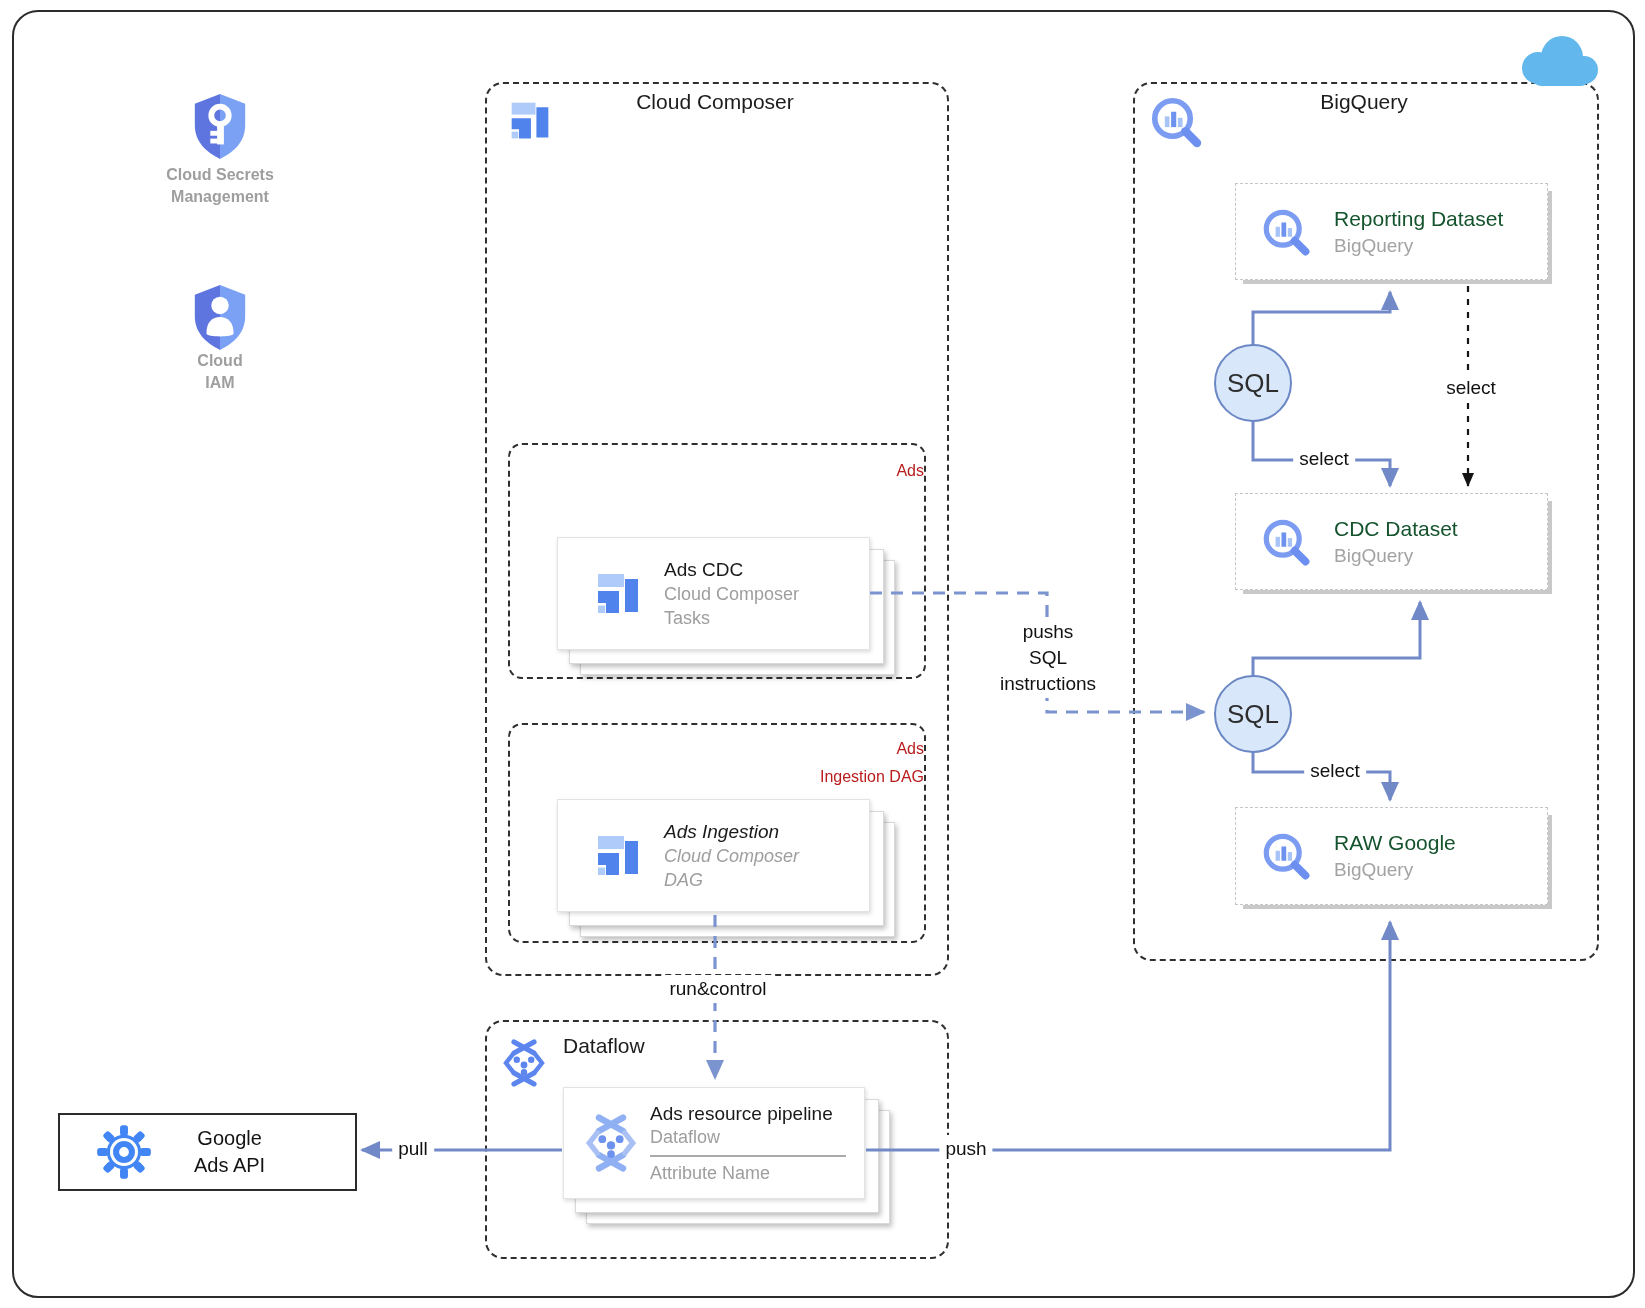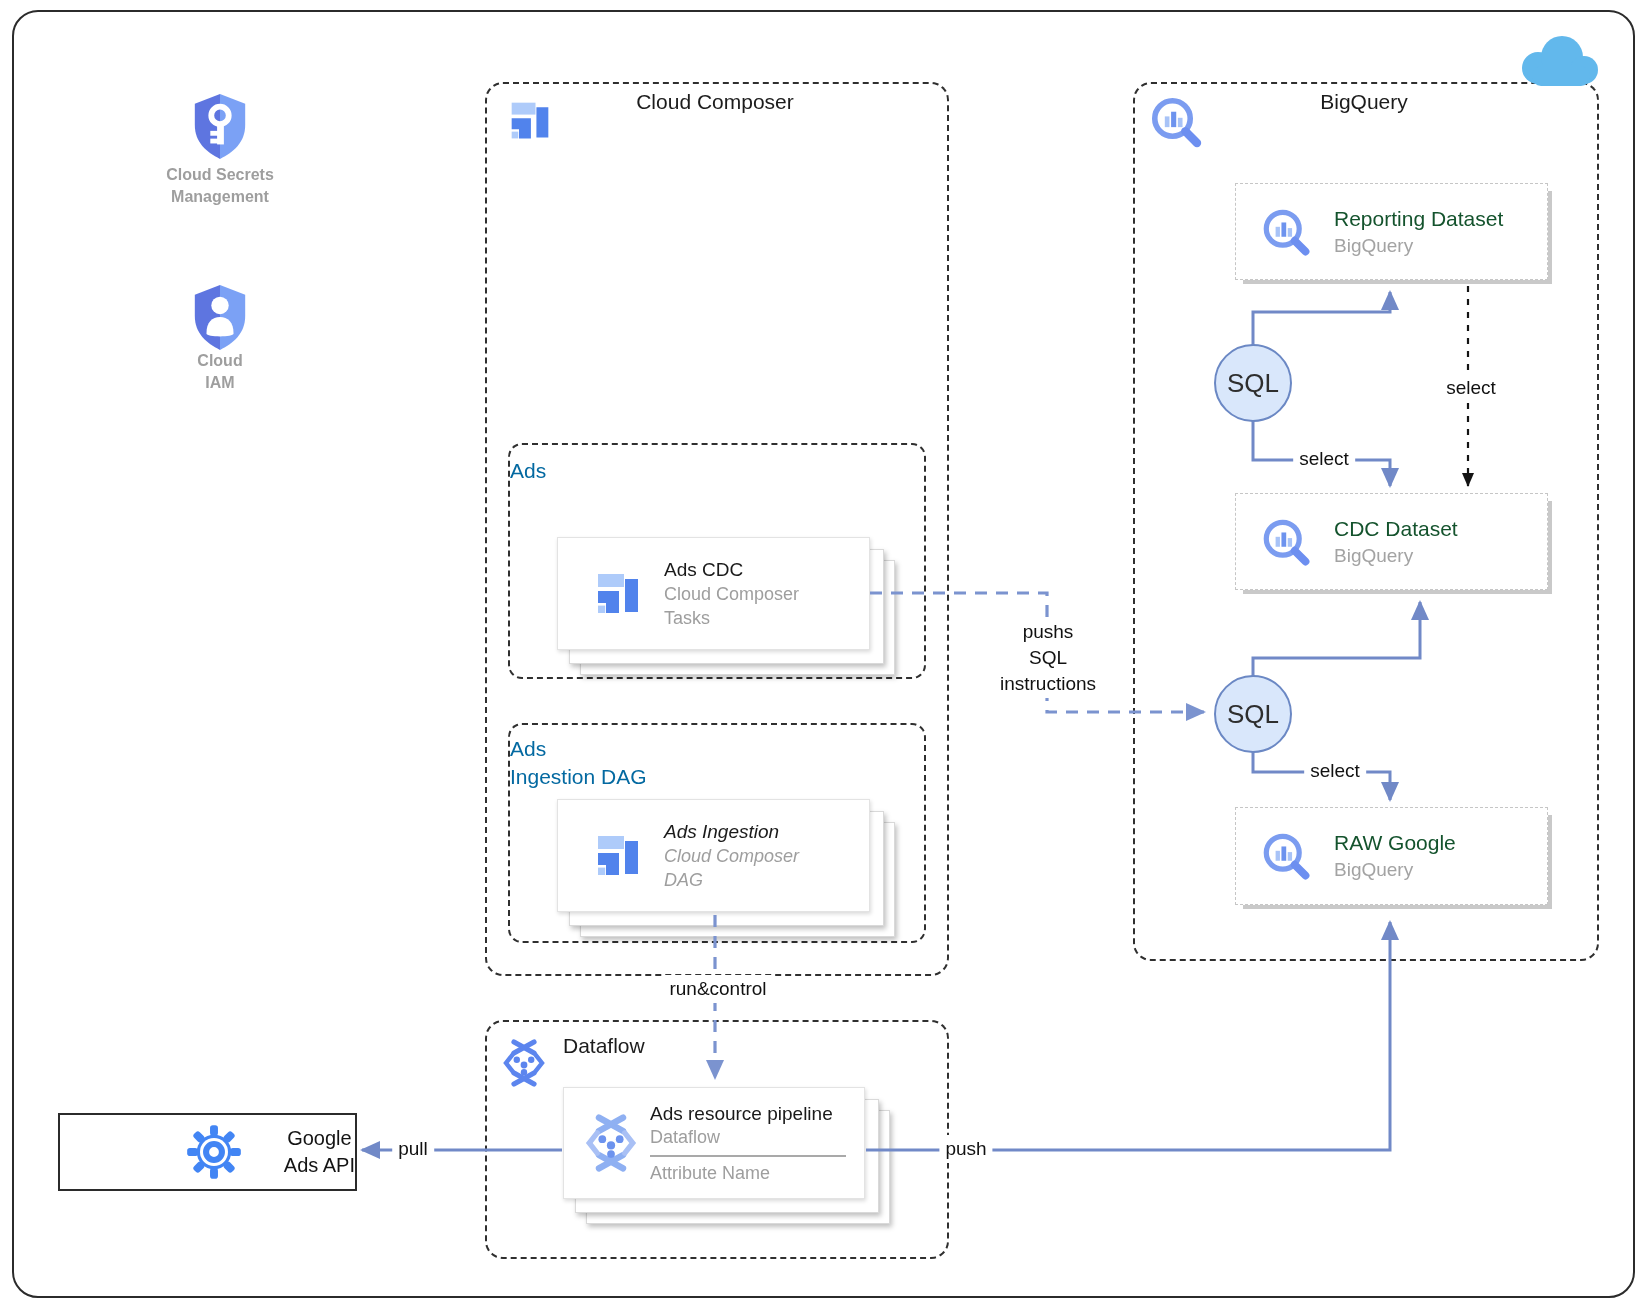--- a/index.html
+++ b/index.html
@@ -5,22 +5,22 @@
   html,body{margin:0;padding:0;background:#fff;}
   .canvas{position:relative;width:1645px;height:1308px;background:#ffffff;
           font-family:"Liberation Sans",sans-serif;overflow:hidden;}
   .frame{position:absolute;left:12px;top:10px;width:1619px;height:1284px;
          border:2.5px solid #2b2b2b;border-radius:26px;}
   
   .dgroup{position:absolute;border:2px dashed #2f2f2f;border-radius:18px;}
   .dsub{position:absolute;border:2px dashed #2f2f2f;border-radius:14px;}
   .gtitle{position:absolute;text-align:center;font-size:21px;color:#1c1c1c;}
   .gtitle.left{text-align:left;}
-  .subtitle-block{position:absolute;width:100%;text-align:left;font-size:21px;
-                  color:#0369a1;line-height:28px;}
+  .subtitle-block{position:absolute;width:100%;text-align:right;font-size:16px;
+                  color:#b91c1c;line-height:28px;}
   
   .stack{position:absolute;}
   .sheet{position:absolute;left:0;top:0;width:100%;height:100%;background:#fff;
          border:1px solid #d9d9d9;box-shadow:2px 3px 5px rgba(0,0,0,.25);}
   .sheet.l3{transform:translate(23px,23px);}
   .sheet.l2{transform:translate(12px,12px);}
   .card{position:absolute;left:0;top:0;width:100%;height:100%;background:#fff;
         border:1px solid #e3e3e3;box-shadow:1px 2px 4px rgba(0,0,0,.15);
         display:flex;align-items:center;}
   .card .ic{flex:0 0 auto;}
@@ -40,21 +40,21 @@
        justify-content:center;font-size:26px;color:#2e2e2e;z-index:5;box-sizing:border-box;}
   
   .elabel{position:absolute;transform:translate(-50%,-50%);background:#fff;
           padding:1px 6px;font-size:19px;color:#111;z-index:6;text-align:center;
           white-space:nowrap;line-height:26px;}
   svg.edges{position:absolute;left:0;top:0;z-index:4;}
   .iconlabel{position:absolute;text-align:center;font-size:16px;font-weight:bold;
              color:#9e9e9e;line-height:22px;}
   .apibox{position:absolute;left:58px;top:1113px;width:299px;height:78px;
           border:2px solid #2b2b2b;background:#fff;display:flex;align-items:center;
-          padding-left:36px;gap:42px;box-sizing:border-box;justify-content:flex-end;}
+          padding-left:36px;gap:42px;box-sizing:border-box;}
   .apibox .txt{font-size:20px;color:#141414;text-align:center;line-height:27px;}
   .abs{position:absolute;}
 </style>
 </head>
 <body>
 
 <div class="canvas">
 
   <div class="frame"></div>
 

